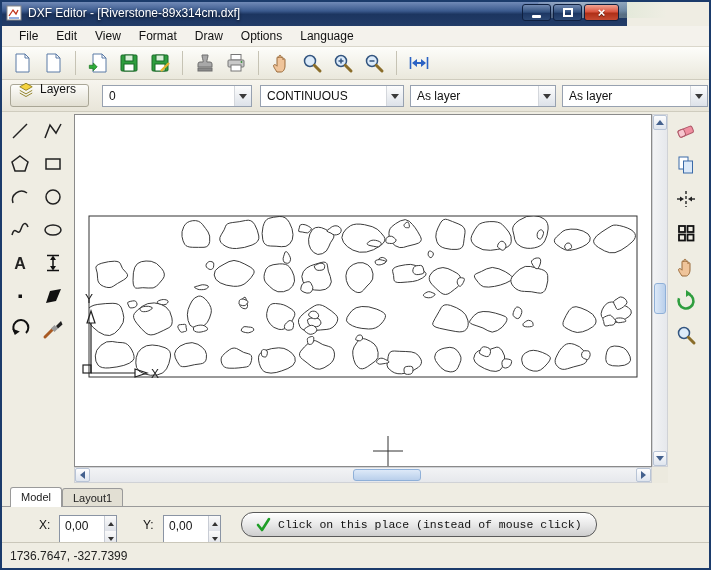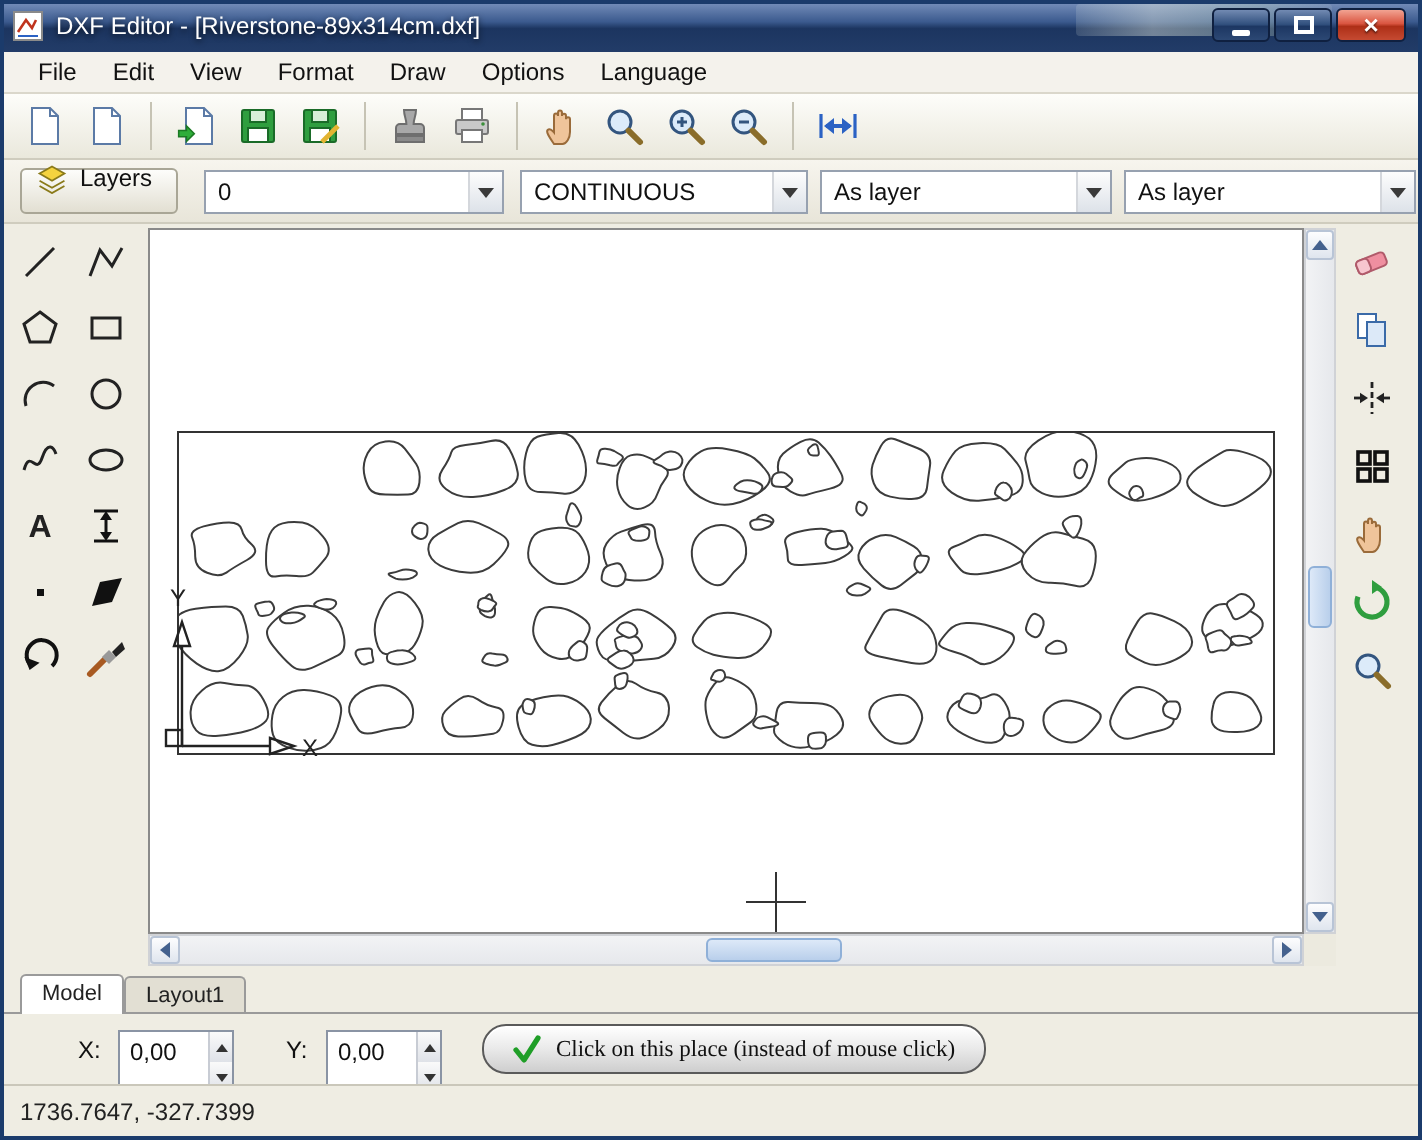--- a/index.html
+++ b/index.html
@@ -1,20 +1,20 @@
 <!DOCTYPE html>
 <html><head>
 <meta charset="utf-8">
 <style>
 *{margin:0;padding:0;box-sizing:border-box}
 html,body{width:711px;height:570px}
 body{position:relative;font-family:"Liberation Sans",sans-serif;background:#efede3;overflow:hidden;font-size:12px}
 .abs{position:absolute}
 
-.titlebar{left:0;top:0;width:711px;height:26px;background:linear-gradient(180deg,#7d95c0 0%,#3b5a8e 42%,#1c3560 55%,#223c68 100%);display:flex;align-items:center;padding:0 6px;gap:6px}
+.titlebar{left:0;top:0;width:627px;height:26px;background:linear-gradient(180deg,#7d95c0 0%,#3b5a8e 42%,#1c3560 55%,#223c68 100%);display:flex;align-items:center;padding:0 6px;gap:6px}
 .title-text{color:#fff;font-size:12px;text-shadow:0 1px 3px rgba(0,0,0,.75);white-space:nowrap}
 .glimpse{position:absolute;left:538px;top:2px;width:128px;height:16px;background:linear-gradient(90deg,rgba(235,240,228,.15),rgba(235,240,228,.42) 30%,rgba(205,225,200,.32) 70%,rgba(235,240,228,.10));border-radius:2px}
 .winbtns{position:absolute;right:8px;top:4px;display:flex;gap:2px}
 .wbtn{width:29px;height:17px;border:1px solid #0f2040;border-radius:3px;background:linear-gradient(180deg,#728ab2,#31507e 48%,#1d3763 55%,#2c4874);display:flex;align-items:center;justify-content:center;cursor:pointer}
 .wbtn.close{width:35px;background:linear-gradient(180deg,#f2a392,#da5641 45%,#ae2f17 55%,#c54a32)}
 .wbtn.close span{color:#fff;font-size:13px;font-weight:bold;line-height:1;text-shadow:0 1px 1px rgba(0,0,0,.5)}
 .min-glyph{display:block;width:9px;height:3px;background:#fff;margin-top:7px;border-radius:1px}
 .max-glyph{display:block;width:10px;height:9px;border:2px solid #fff}
 
 .menubar{left:2px;top:26px;width:707px;height:21px;background:#f4f2ec;border-bottom:1px solid #dad7cb;display:flex;align-items:flex-end;padding-left:8px}
@@ -53,21 +53,21 @@
 .tab.active{background:#fff;position:relative;z-index:2;margin-bottom:-1px;padding-bottom:4px}
 
 .coordsbar{left:2px;top:507px;width:707px;height:35px;background:#efede3}
 .coord-label{position:absolute;top:11px;font-size:12px;color:#111}
 .spin{position:absolute;top:8px;width:58px;height:32px;background:#fff;border:1px solid #8a94a4;display:flex;cursor:text}
 .spin .spin-val{flex:1;font-size:12px;padding:3px 0 0 5px;color:#111}
 .spin-btns{width:12px;display:flex;flex-direction:column;border-left:1px solid #c8ccd4}
 .spin-up,.spin-down{flex:1;display:flex;align-items:center;justify-content:center;background:linear-gradient(180deg,#fafafa,#dfe2e8);cursor:pointer}
 .spin-up::after{content:"";width:0;height:0;border-left:3px solid transparent;border-right:3px solid transparent;border-bottom:4px solid #333}
 .spin-down::after{content:"";width:0;height:0;border-left:3px solid transparent;border-right:3px solid transparent;border-top:4px solid #333}
-.click-btn{position:absolute;left:239px;top:5px;height:25px;padding:0 14px;display:flex;align-items:center;gap:7px;font-size:11.5px;font-family:Liberation Serif, serif;color:#111;border:1px solid #5a5a5a;border-radius:12px;background:linear-gradient(180deg,#ffffff,#e9e9e9 50%,#cecece);box-shadow:inset 0 1px 0 #fff;cursor:pointer}
+.click-btn{position:absolute;left:239px;top:5px;height:25px;padding:0 14px;display:flex;align-items:center;gap:7px;font-size:11.5px;font-family:Liberation Mono, monospace;color:#111;border:1px solid #5a5a5a;border-radius:12px;background:linear-gradient(180deg,#ffffff,#e9e9e9 50%,#cecece);box-shadow:inset 0 1px 0 #fff;cursor:pointer}
 
 .statusbar{left:2px;top:542px;width:707px;height:26px;background:#efede3;border-top:1px solid #cac7ba;display:flex;align-items:center;padding-left:8px;font-size:12px;color:#222}
 .winborder{inset:0;border:2px solid #1b3b6b;z-index:60;pointer-events:none}
 svg{display:block}
 </style>
 </head>
 <body>
 
 <div class="abs titlebar">
   <span>

